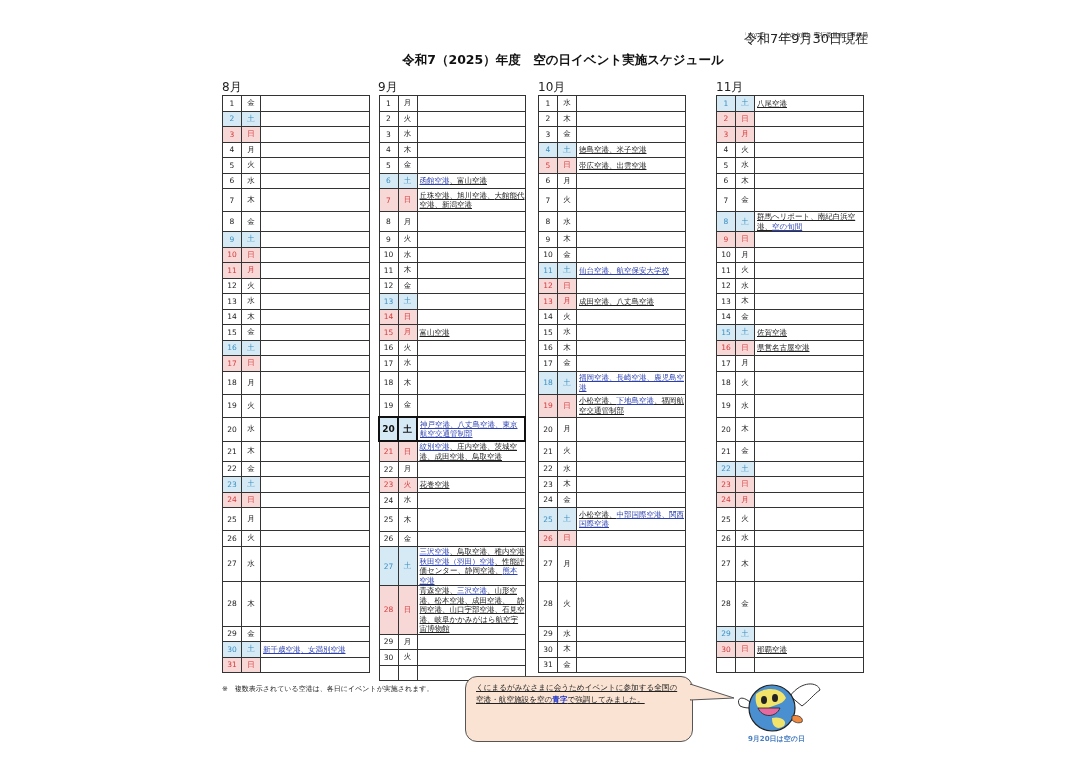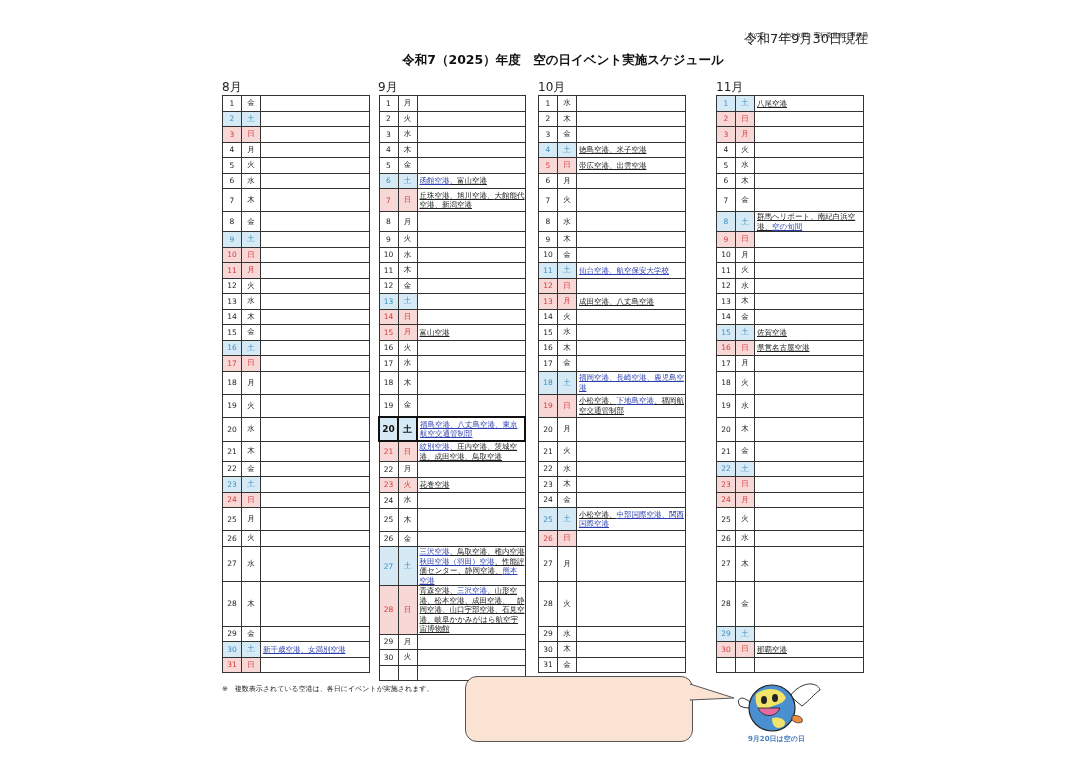--- a/index.html
+++ b/index.html
@@ -296,21 +296,21 @@
           <td class="e"></td>
         </tr>
         <tr style="height: 23px;">
           <td class="d">19</td>
           <td class="w">金</td>
           <td class="e"></td>
         </tr>
         <tr class="hl" style="height: 24px;">
           <td class="d">20</td>
           <td class="w">土</td>
-          <td class="e"><span class="blue">福島空港、八丈島空港、</span><span class="blue">東京航空交通管制部</span></td>
+          <td class="e"><span class="blue">神戸空港、八丈島空港、</span><span class="blue">東京航空交通管制部</span></td>
         </tr>
         <tr class="sun" style="height: 20px;">
           <td class="d">21</td>
           <td class="w">日</td>
           <td class="e"><span class="blue">紋別空港</span><span class="blk">、庄内空港、茨城空港、成田空港、鳥取空港</span></td>
         </tr>
         <tr style="height: 15.5px;">
           <td class="d">22</td>
           <td class="w">月</td>
           <td class="e"></td>
@@ -684,20 +684,21 @@
           <td class="w"></td>
           <td class="e"></td>
         </tr>
       </tbody>
     </table>
 </div>
 
 <div class="note">※　複数表示されている空港は、各日にイベントが実施されます。</div>
 
 <div class="bubble">
+  <div class="u"><span>くにまるがみなさまに会うためイベントに参加する全国の空港・航空施設を空の</span><span class="bluetext">青字</span><span>で強調してみました。</span></div>
 </div>
 <svg style="position:absolute;left:690px;top:682px;" width="50" height="30">
   <polygon points="0,2 44,16 0,18" fill="#fbe3d3" stroke="#555" stroke-width="1"></polygon>
   <line x1="0" y1="3" x2="0" y2="17" stroke="#fbe3d3" stroke-width="2.5"></line>
 </svg>
 
 <svg class="mascot" viewBox="0 0 90 66">
   <path d="M58,20 C70,4 86,6 88,14 C82,18 78,24 70,30 Z" fill="#fff" stroke="#333" stroke-width="1"></path>
   <path d="M18,26 C8,18 4,24 8,30 C12,32 16,32 20,32 Z" fill="#fff" stroke="#333" stroke-width="1"></path>
   <circle cx="40" cy="32" r="23" fill="#4a90d0" stroke="#222" stroke-width="1.2"></circle>

